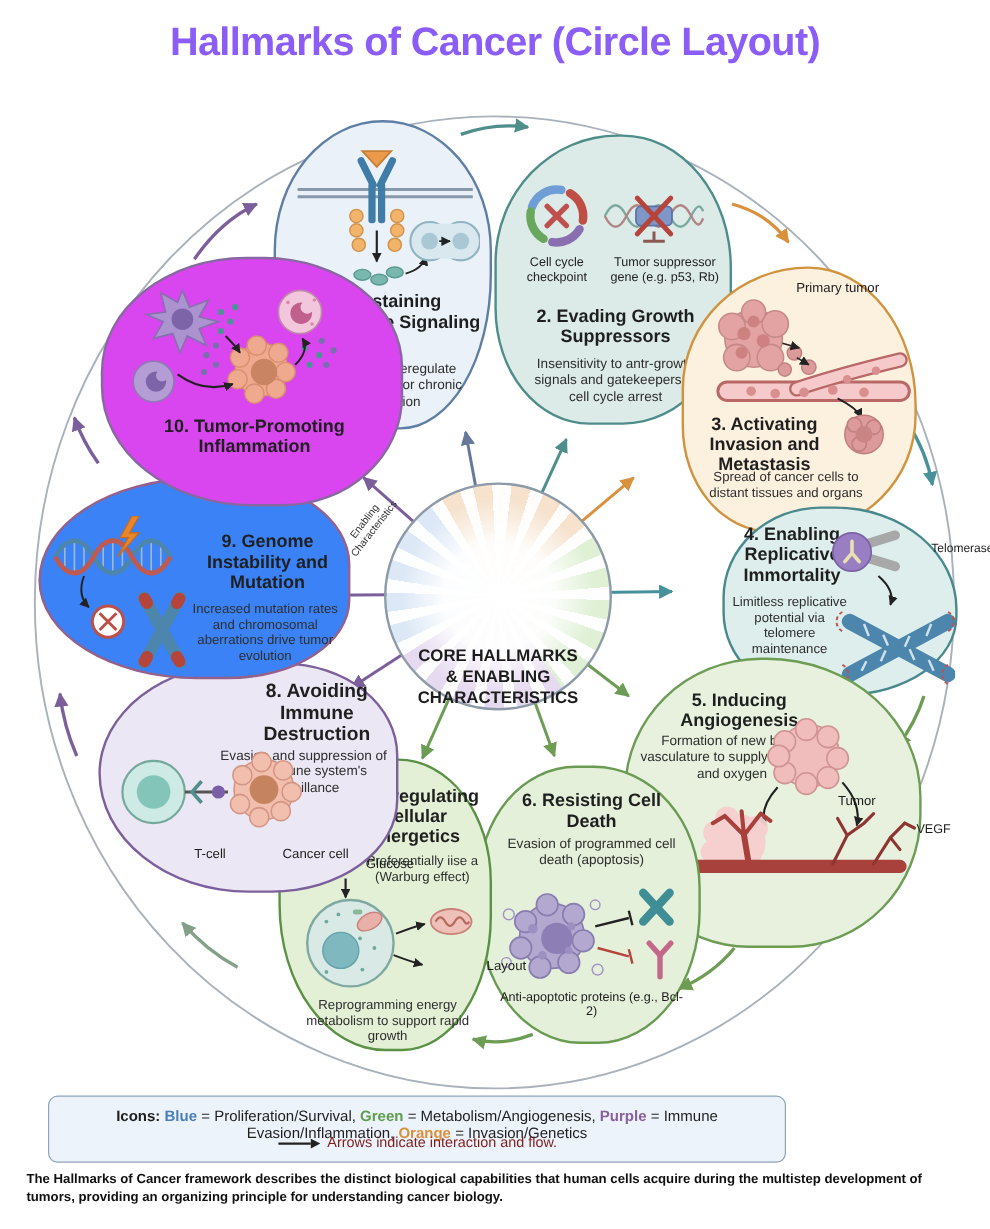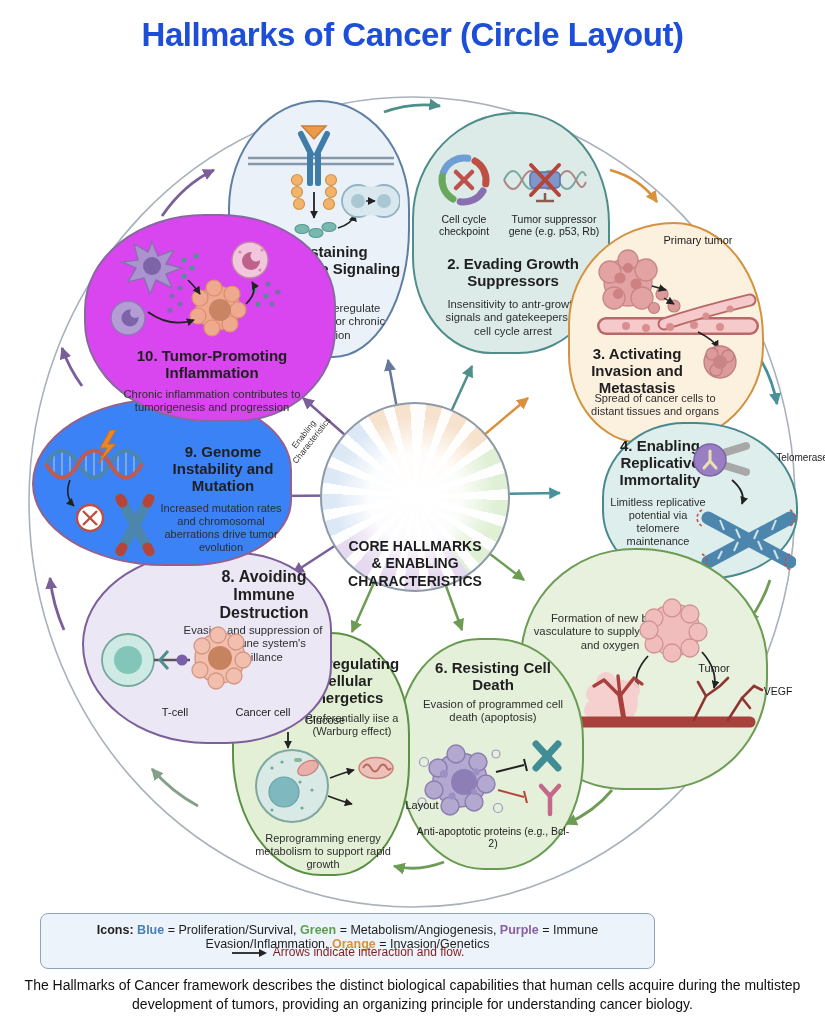--- a/index.html
+++ b/index.html
@@ -1,19 +1,19 @@
 <!DOCTYPE html>
 <html><head>
 <meta charset="utf-8">
 <style>
   html,body{margin:0;padding:0;background:#fff;}
   .stage{position:relative;width:825px;height:1024px;margin:0 auto;background:#fff;
          font-family:"Liberation Sans",sans-serif;overflow:hidden;}
   .title{position:absolute;top:16px;left:0;right:0;text-align:center;
-         font-size:33px;font-weight:700;color:#1d4ed8;letter-spacing:-0.5px;}
+         font-size:33px;font-weight:700;color:#8b5cf6;letter-spacing:-0.5px;}
   .overlay{position:absolute;left:0;top:0;z-index:1;pointer-events:none;}
   .petal{position:absolute;z-index:2;border:2px solid;box-sizing:border-box;}
   .petal svg{position:absolute;pointer-events:none;}
   .h{position:absolute;font-weight:700;color:#1f1f1f;text-align:center;line-height:1.12;font-size:14.5px;}
   .d{position:absolute;color:#2e2e2e;text-align:center;line-height:1.18;font-size:11.3px;}
   .cap{position:absolute;color:#222;text-align:center;line-height:1.12;font-size:10.5px;}
   .prewrap{white-space:pre-line;}
   
   .p1{left:228px;top:100px;width:182px;height:258px;border-color:#5e7fa3;background:#eaf1f8;
       border-radius:50% 50% 42% 46% / 42% 42% 50% 46%;}
@@ -47,22 +47,22 @@
        text-align:center;line-height:1.15;transform:rotate(-52deg);}
   
   .legend{position:absolute;left:40px;top:913px;width:615px;height:56px;z-index:2;box-sizing:border-box;
           background:#edf3fa;border:1.5px solid #8fa3ba;border-radius:8px;}
   .legend-line1{position:absolute;left:0;right:0;top:9px;text-align:center;font-size:12.5px;color:#1e1e1e;}
   .legend-line1 b{font-weight:700;}
   .lw{font-weight:600;}
   .lw-blue{color:#4a7fb5;} .lw-green{color:#5d9d4e;} .lw-purple{color:#8a5fa0;} .lw-orange{color:#d9913e;}
   .legend-line2{position:absolute;left:0;right:0;top:31px;text-align:center;font-size:12px;color:#7f1d1d;}
   .legend-line2 svg{vertical-align:middle;margin-right:6px;}
-  .caption{position:absolute;left:22px;top:976px;width:781px;text-align:center;
-           font-size:14px;line-height:1.35;color:#101010;z-index:2;}
+  .caption{position:absolute;left:22px;top:976px;width:781px;text-align:left;
+           font-size:11px;line-height:1.35;color:#101010;z-index:2;font-weight:bold;}
   .lbl{position:absolute;font-size:11px;color:#1c1c1c;text-align:center;line-height:1.1;margin-left:38px;}
 </style>
 </head>
 <body>
 
 <div class="stage">
 
   <div class="title">Hallmarks of Cancer (Circle Layout)</div>
 
   <svg class="overlay" width="825" height="1024">
@@ -260,20 +260,21 @@
         <path d="M14,70 a9,9 0 0 0 0,16"></path>
           <path d="M108,70 a9,9 0 0 1 0,16" transform="translate(-6,0)"></path>
         <path d="M14,114 a9,9 0 0 1 0,16"></path>
           <path d="M102,114 a9,9 0 0 0 0,16"></path>
       </g>
     </svg>
     <div class="lbl" style="left:128px;top:28px;width:64px;font-size:10px">Telomerase</div>
   </div>
 
   <div class="petal p5">
+    <div class="h" style="left:14px;top:26px;width:160px;font-size:15px">5. Inducing Angiogenesis</div>
     <div class="d" style="left:2px;top:62px;width:172px">Formation of new blood vasculature to supply nutrients and oxygen</div>
     <svg style="left:0;top:40px" width="248" height="196" viewBox="0 0 248 196">
       <g fill="#f0bcbc" stroke="#cf9393" stroke-width="1.3">
         <circle cx="152" cy="40" r="26"></circle>
         <circle cx="132" cy="28" r="9"></circle>
           <circle cx="150" cy="18" r="9"></circle>
           <circle cx="168" cy="24" r="9"></circle>
         <circle cx="176" cy="42" r="9"></circle>
           <circle cx="168" cy="58" r="9"></circle>
           <circle cx="150" cy="63" r="9"></circle>
@@ -476,21 +477,20 @@
           <circle cx="80" cy="54" r="2.6"></circle>
         <circle cx="168" cy="50" r="2.6"></circle>
           <circle cx="172" cy="70" r="2.6"></circle>
           <circle cx="178" cy="58" r="2.6"></circle>
       </g>
       <path d="M88,46 Q96,54 100,60" stroke="#222" stroke-width="1.6" fill="none" marker-end="url(#mk-black)"></path>
       <path d="M48,78 Q70,94 94,86" stroke="#222" stroke-width="1.8" fill="none" marker-end="url(#mk-black)"></path>
       <path d="M146,70 Q158,58 152,48" stroke="#222" stroke-width="1.6" fill="none" marker-end="url(#mk-black)"></path>
     </svg>
     <div class="h" style="left:16px;top:132px;width:220px;font-size:15px">10. Tumor-Promoting Inflammation</div>
-    <div class="d" style="left:26px;top:172px;width:200px">Chronic inflammation contributes to tumorigenesis and progression</div>
   </div>
 
   <div class="hub">
     <div class="hub-label prewrap">CORE HALLMARKS
 &amp; ENABLING
 CHARACTERISTICS</div>
   </div>
   <div class="side-label prewrap">Enabling
 Characteristics</div>
 

